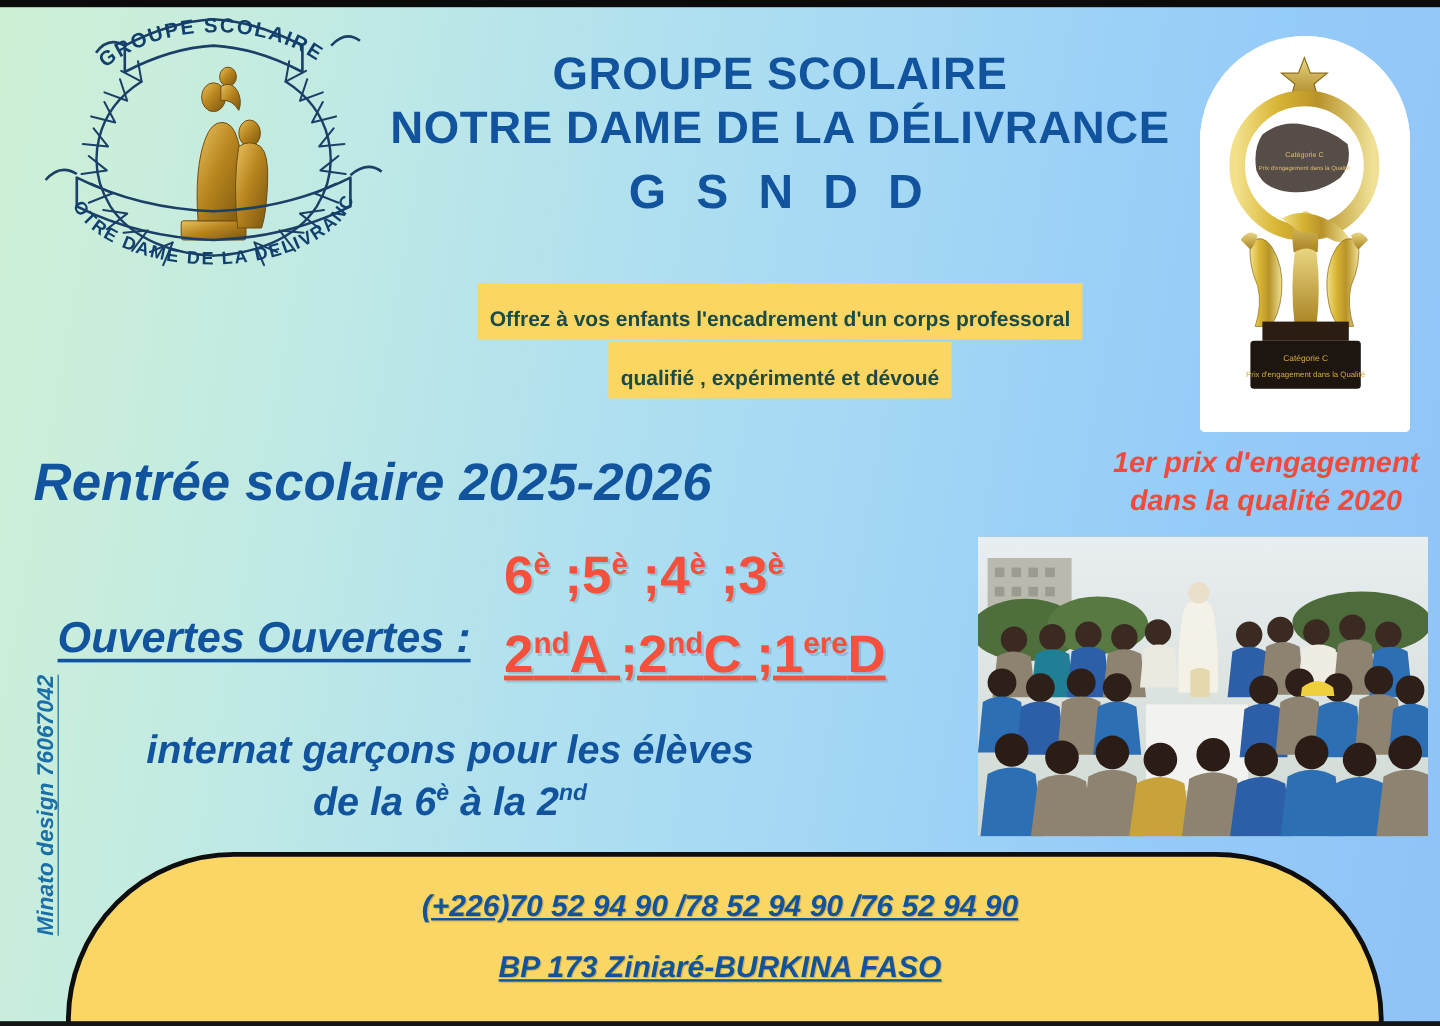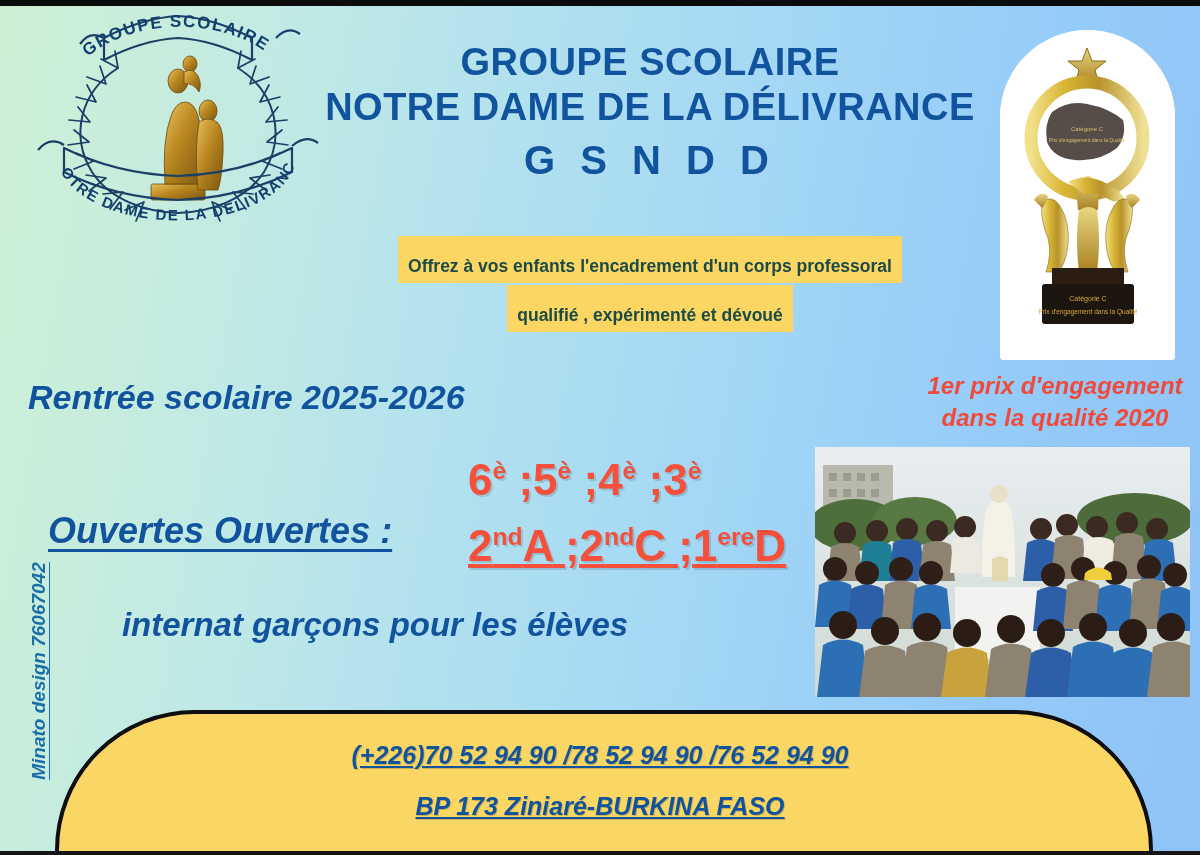--- a/index.html
+++ b/index.html
@@ -45,31 +45,31 @@
   }
   .trophy-card svg{width:100%;height:100%;display:block;}
   .trophy-cap{
     position:absolute;left:918px;top:370px;width:274px;text-align:center;
     color:#ef4b3c;font-size:24px;font-weight:bold;font-style:italic;line-height:1.35;
   }
 
   
   .rentree{
     position:absolute;left:28px;top:378px;
-    font-size:34px;font-weight:bold;font-style:italic;color:#12539e;
+    font-size:44px;font-weight:bold;font-style:italic;color:#12539e;
     letter-spacing:0;
   }
 
   
   .classes-label{
     position:absolute;left:48px;top:510px;
     font-size:36px;font-weight:bold;font-style:italic;color:#12539e;
     text-decoration:underline;text-underline-offset:6px;text-decoration-thickness:3px;
   }
-  .cls-lines{position:absolute;left:420px;top:458px;width:420px;color:#f4503c;font-weight:bold;margin-left:48px;}
+  .cls-lines{position:absolute;left:420px;top:458px;width:420px;color:#f4503c;font-weight:bold;}
   .cls-lines .row{font-size:44px;line-height:1.0;white-space:nowrap;
     text-shadow:2px 2px 0 rgba(0,0,0,.13);}
   .cls-lines .row.r2{margin-top:22px;text-decoration:underline;}
   .cls-lines sup{font-size:.56em;vertical-align:super;}
 
   
   .internat{
     position:absolute;left:30px;top:604px;width:690px;text-align:center;
     color:#12539e;font-size:33px;font-weight:bold;font-style:italic;line-height:1.3;
   }
@@ -243,20 +243,21 @@
 
   <div class="classes-label">Ouvertes Ouvertes :</div>
 
   <div class="cls-lines">
     <div class="row r1"><span>6</span><sup>è</sup><span> ;5</span><sup>è</sup><span> ;4</span><sup>è</sup><span> ;3</span><sup>è</sup></div>
     <div class="row r2"><span>2</span><sup>nd</sup><span>A</span><span> ;2</span><sup>nd</sup><span>C</span><span> ;1</span><sup>ere</sup><span>D</span></div>
   </div>
 
   <div class="internat">
     <div>internat garçons pour les élèves</div>
+    <div><span>de la 6</span><sup>è</sup><span> à la 2</span><sup>nd</sup></div>
   </div>
 
   <div class="photo">
     <svg viewBox="0 0 375 250" xmlns="http://www.w3.org/2000/svg">
       <defs>
         <linearGradient id="sky" x1="0" y1="0" x2="0" y2="1">
           <stop offset="0%" stop-color="#e9eef1"></stop>
           <stop offset="100%" stop-color="#cfd9d2"></stop>
         </linearGradient>
       </defs>

